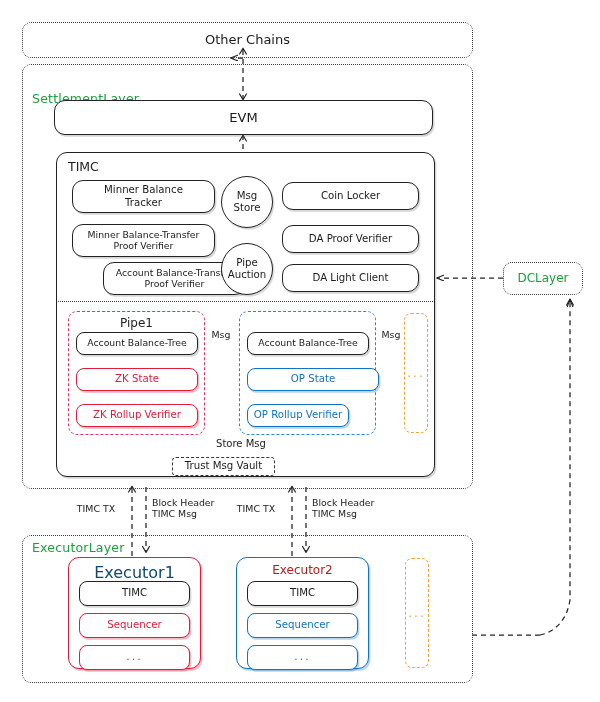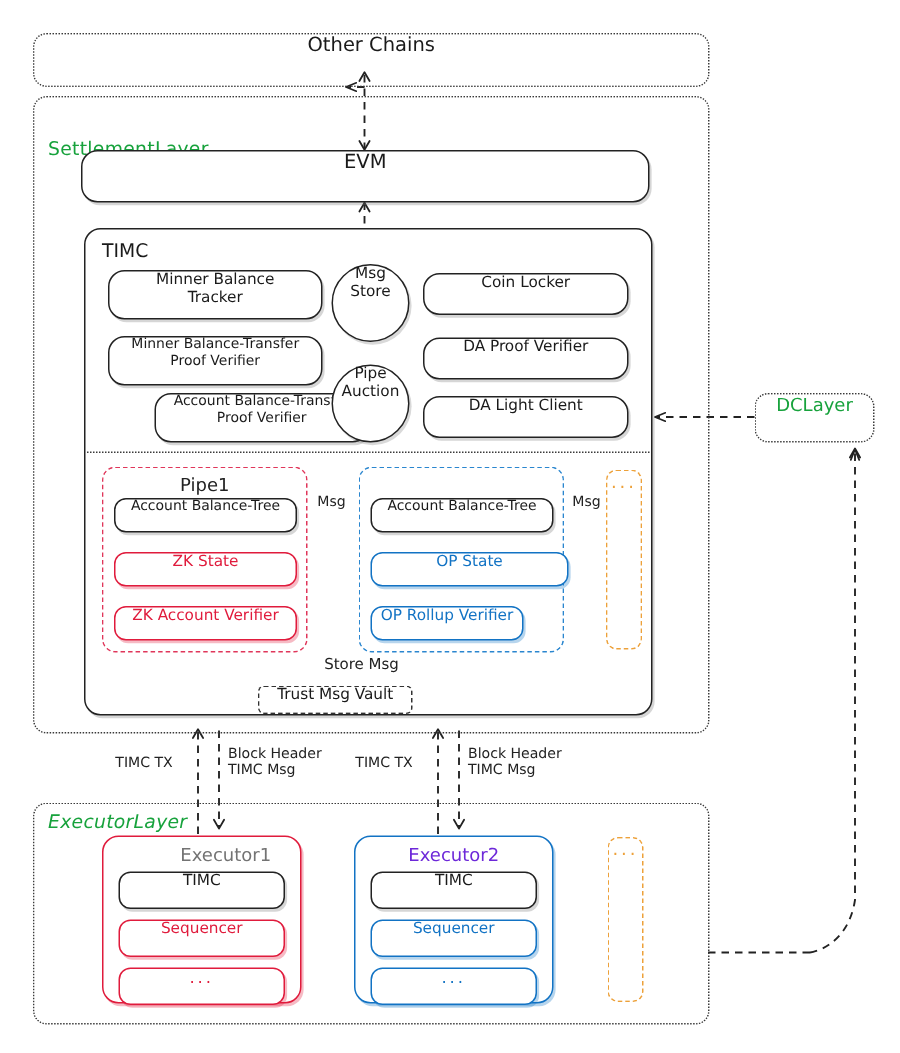--- a/index.html
+++ b/index.html
@@ -5,21 +5,21 @@
 <style>
   html,body{margin:0;padding:0;background:#ffffff;}
   body{
     width:600px;height:702px;position:relative;overflow:hidden;
     font-family:"DejaVu Sans","Liberation Sans",sans-serif;
     color:#1a1a1a;
   }
   #stage{position:absolute;left:0;top:0;width:600px;height:702px;}
   svg#wires{position:absolute;left:0;top:0;width:600px;height:702px;pointer-events:none;}
 
-  .box{position:absolute;box-sizing:border-box;display:flex;align-items:flex-start;justify-content:center;text-align:center;}
+  .box{position:absolute;box-sizing:border-box;display:flex;align-items:center;justify-content:center;text-align:center;}
   .lbl{display:block;line-height:1.18;}
 
   
   .dotted{
     border:1.6px dotted #3a3a3a;border-radius:9px;background:transparent;
   }
   .layer-title{
     position:absolute;font-size:12.5px;color:#17a23c;letter-spacing:.2px;
     font-family:"DejaVu Sans","Liberation Sans",sans-serif;
   }
@@ -175,21 +175,21 @@
   <div class="box dash-red" style="left:68px;top:311px;width:137px;height:124px;display:block;">
     <div class="pipe-title" style="top:4px;left:0;">Pipe1</div>
   </div>
   <div class="box solid solid-sq" style="left:76px;top:332px;width:122px;height:23px;">
     <span class="lbl t9">Account Balance-Tree</span>
   </div>
   <div class="box solid solid-sq red" style="left:76px;top:368px;width:122px;height:23px;">
     <span class="lbl t10">ZK State</span>
   </div>
   <div class="box solid solid-sq red" style="left:76px;top:404px;width:122px;height:23px;">
-    <span class="lbl t10">ZK Account Verifier</span>
+    <span class="lbl t10">ZK Rollup Verifier</span>
   </div>
 
   <div class="box dash-blue" style="left:239px;top:311px;width:137px;height:124px;display:block;">
     <div class="pipe-title" style="top:20px;left:0;font-style:italic;">Pipe2</div>
   </div>
   <div class="box solid solid-sq" style="left:247px;top:332px;width:122px;height:23px;">
     <span class="lbl t9">Account Balance-Tree</span>
   </div>
   <div class="box solid solid-sq blue" style="left:247px;top:368px;width:132px;height:23px;">
     <span class="lbl t10">OP State</span>
@@ -215,37 +215,37 @@
   </div>
 
   <div class="wirelabel" style="left:64px;top:503px;width:64px;">TIMC TX</div>
   <div class="wirelabel" style="left:152px;top:497px;width:74px;text-align:left;">Block Header
 TIMC Msg</div>
   <div class="wirelabel" style="left:224px;top:503px;width:64px;">TIMC TX</div>
   <div class="wirelabel" style="left:312px;top:497px;width:74px;text-align:left;">Block Header
 TIMC Msg</div>
 
   <div class="box dotted" style="left:22px;top:535px;width:451px;height:148px;display:block;"></div>
-  <div class="layer-title" style="left:32px;top:540px;font-style:italic;">ExecutorLayer</div>
+  <div class="layer-title" style="left:32px;top:540px;">ExecutorLayer</div>
 
   <div class="box solid red" style="left:68px;top:557px;width:133px;height:112px;display:block;">
-    <div class="pipe-title" style="top:5px;left:16px;color:#737373;font-size:12px;">Executor1</div>
+    <div class="pipe-title" style="top:5px;left:0;color:#0c4a6e;font-size:16px;">Executor1</div>
   </div>
   <div class="box solid solid-sq" style="left:79px;top:581px;width:111px;height:25px;">
     <span class="lbl t10">TIMC</span>
   </div>
   <div class="box solid solid-sq red" style="left:79px;top:613px;width:111px;height:25px;">
     <span class="lbl t10">Sequencer</span>
   </div>
   <div class="box solid solid-sq red" style="left:79px;top:645px;width:111px;height:25px;">
     <span class="lbl t11" style="letter-spacing:2px;">...</span>
   </div>
 
   <div class="box solid blue" style="left:236px;top:557px;width:133px;height:112px;display:block;">
-    <div class="pipe-title" style="top:5px;left:0;color:#6d28d9;font-size:12px;">Executor2</div>
+    <div class="pipe-title" style="top:5px;left:0;color:#b91c1c;font-size:12px;">Executor2</div>
   </div>
   <div class="box solid solid-sq" style="left:247px;top:581px;width:111px;height:25px;">
     <span class="lbl t10">TIMC</span>
   </div>
   <div class="box solid solid-sq blue" style="left:247px;top:613px;width:111px;height:25px;">
     <span class="lbl t10">Sequencer</span>
   </div>
   <div class="box solid solid-sq blue" style="left:247px;top:645px;width:111px;height:25px;">
     <span class="lbl t11" style="letter-spacing:2px;">...</span>
   </div>

